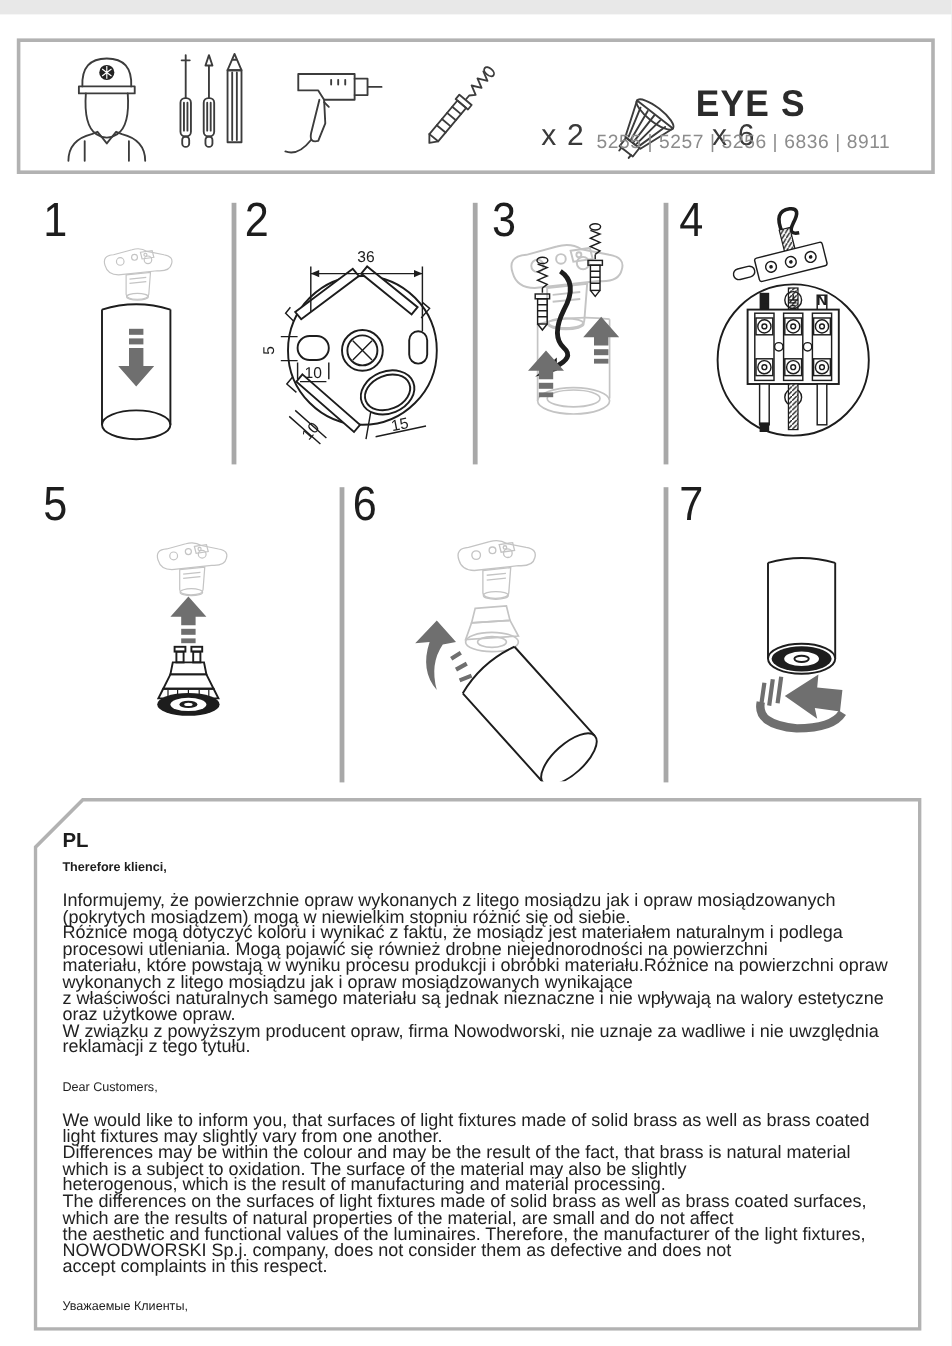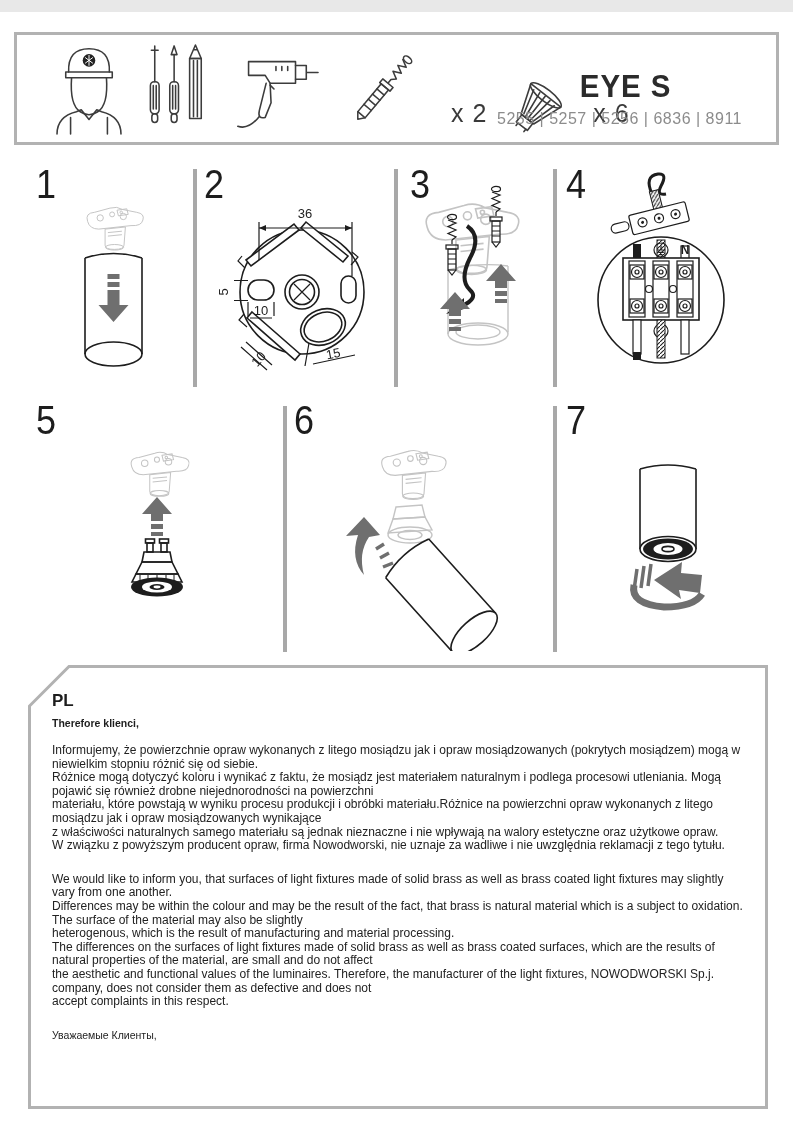--- a/index.html
+++ b/index.html
@@ -33,21 +33,21 @@
   .dim{font-size:13px;fill:#1d1d1d;}
   .term{font-size:12px;font-weight:700;fill:#1d1d1d;}
   .lineart{stroke:#3c3c3c;fill:none;stroke-width:1.6;stroke-linejoin:round;stroke-linecap:round;}
   
   .notice-wrap{position:absolute;left:28px;top:653px;width:740px;height:444px;padding-left:48px;}
   .notice-border{position:absolute;left:0;top:0;}
   .notice-content{position:absolute;left:24px;top:26px;width:692px;}
   .sec-code{font-size:17px;font-weight:700;margin:0 0 6px 0;}
   .sec-salutation{font-size:10.5px;margin:0 0 15px 0;}
   .sec-salutation.bold{font-weight:700;}
-  .sec-body{font-size:12px;line-height:13.6px;white-space:pre-line;margin:0 0 20px 0;color:#222;}
+  .sec-body{font-size:15px;line-height:13.6px;white-space:pre-line;margin:0 0 20px 0;color:#222;}
 </style>
 </head>
 <body>
 
 <div class="page">
 
   <svg width="0" height="0" style="position:absolute" aria-hidden="true">
     <defs>
       <pattern id="hatch" patternUnits="userSpaceOnUse" width="4" height="4">
         <rect width="4" height="4" fill="#ffffff"></rect>
@@ -350,20 +350,21 @@
       <div>
         <p class="sec-code">PL</p>
         <p class="sec-salutation bold">Therefore klienci,</p>
         <p class="sec-body">Informujemy, że powierzchnie opraw wykonanych z litego mosiądzu jak i opraw mosiądzowanych (pokrytych mosiądzem) mogą w niewielkim stopniu różnić się od siebie.
 Różnice mogą dotyczyć koloru i wynikać z faktu, że mosiądz jest materiałem naturalnym i podlega procesowi utleniania. Mogą pojawić się również drobne niejednorodności na powierzchni
 materiału, które powstają w wyniku procesu produkcji i obróbki materiału.Różnice na powierzchni opraw wykonanych z litego mosiądzu jak i opraw mosiądzowanych wynikające
 z właściwości naturalnych samego materiału są jednak nieznaczne i nie wpływają na walory estetyczne oraz użytkowe opraw.
 W związku z powyższym producent opraw, firma Nowodworski, nie uznaje za wadliwe i nie uwzględnia reklamacji z tego tytułu.</p>
       </div>
       <div>
+        <p class="sec-salutation">Dear Customers,</p>
         <p class="sec-body">We would like to inform you, that surfaces of light fixtures made of solid brass as well as brass coated light fixtures may slightly vary from one another.
 Differences may be within the colour and may be the result of the fact, that brass is natural material which is a subject to oxidation. The surface of the material may also be slightly
 heterogenous, which is the result of manufacturing and material processing.
 The differences on the surfaces of light fixtures made of solid brass as well as brass coated surfaces, which are the results of natural properties of the material, are small and do not affect
 the aesthetic and functional values of the luminaires. Therefore, the manufacturer of the light fixtures, NOWODWORSKI Sp.j. company, does not consider them as defective and does not
 accept complaints in this respect.</p>
       </div>
       <div>
         <p class="sec-salutation">Уважаемые Клиенты,</p>
 

